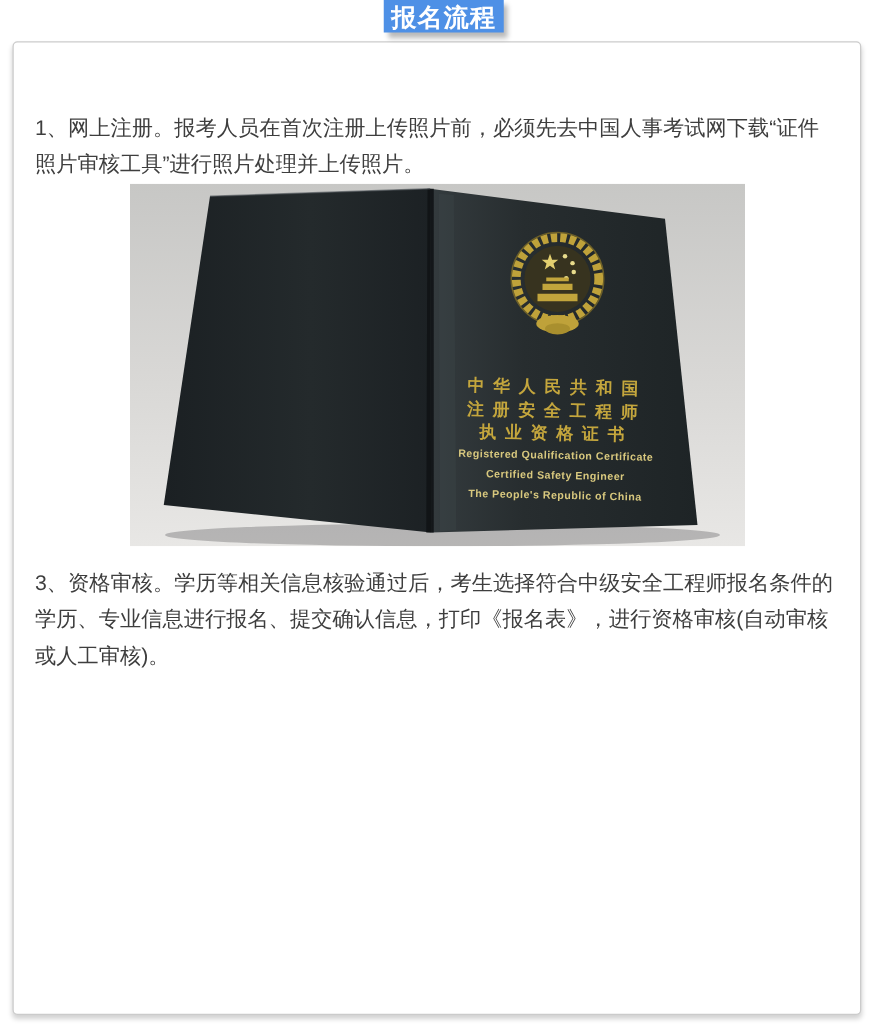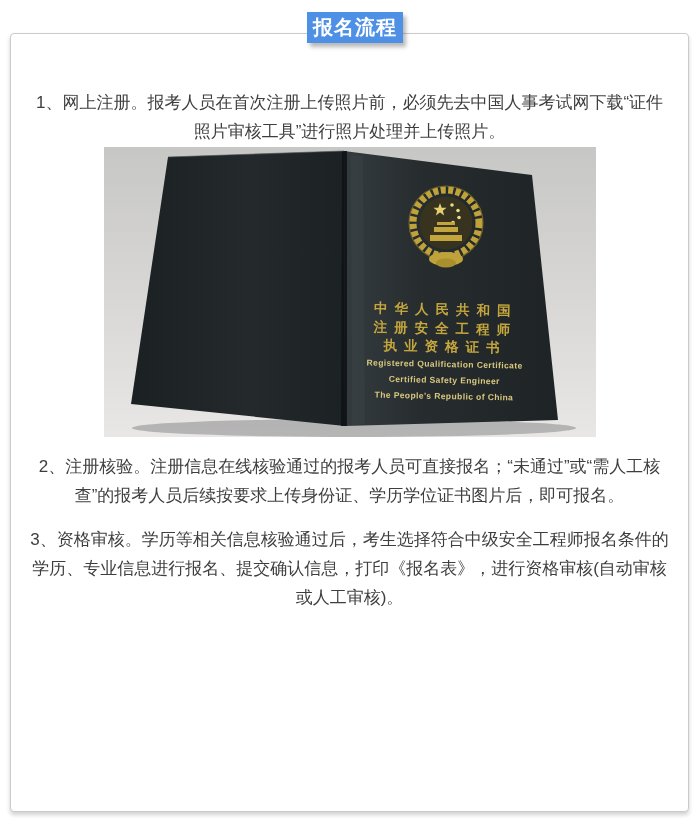--- a/index.html
+++ b/index.html
@@ -8,22 +8,22 @@
     font-family: "Liberation Sans", "DejaVu Sans", sans-serif;
   }
   .page {
     position: relative;
     width: 699px; height: 829px;
     background: #ffffff;
     overflow: hidden;
   }
   .section-badge {
     position: absolute;
-    left: 307px; top: 12px;
-    width: 96px; height: 31px;
+    left: 307px; top: 0;
+    width: 96px; height: 26px;
     background: #4e90e6;
     color: #ffffff;
     font-size: 20px; font-weight: bold;
     letter-spacing: 1px;
     text-align: center; line-height: 31px;
     z-index: 3;
     box-shadow: 3px 4px 4px rgba(0,0,0,0.28);
   }
   .panel {
     position: absolute;
@@ -35,21 +35,21 @@
     border-radius: 4px;
     box-shadow: 0 3px 4px rgba(0,0,0,0.18);
     padding: 54px 17px 0 17px;
     overflow: hidden;
   }
   .para {
     margin: 15px 0 0 0;
     font-size: 17px;
     line-height: 29px;
     color: #3e3e3e;
-    text-align: center;
+    text-align: left;
   }
   .para.first, .para.attached { margin-top: 0; }
   .cert-photo {
     width: 492px; height: 290px;
     margin: 1px auto 12px auto;
   }
   .cert-photo svg { display: block; width: 492px; height: 290px; }
   .cn-title {
     font-size: 13.5px; font-weight: bold;
     fill: #c4a63d; letter-spacing: 7px;
@@ -121,20 +121,19 @@
           <text x="341" y="167" class="cn-title">中华人民共和国</text>
           <text x="341" y="186" class="cn-title">注册安全工程师</text>
           <text x="341" y="204" class="cn-title">执业资格证书</text>
           <text x="341" y="220" class="en-title">Registered Qualification Certificate</text>
           <text x="341" y="236" class="en-title">Certified Safety Engineer</text>
           <text x="341" y="252" class="en-title">The People's Republic of China</text>
         </g>
       </svg>
     </div>
 
-    <p class="para">2、注册核验。注册信息在线核验通过的报考人员可直接报名；“未通过”或“需人工核查”的报考人员后续按要求上传身份证、学历学位证书图片后，即可报名。</p>
 
     <p class="para">3、资格审核。学历等相关信息核验通过后，考生选择符合中级安全工程师报名条件的学历、专业信息进行报名、提交确认信息，打印《报名表》，进行资格审核(自动审核或人工审核)。</p>
 
 
 
   </div>
 </div>
 
 </body></html>

